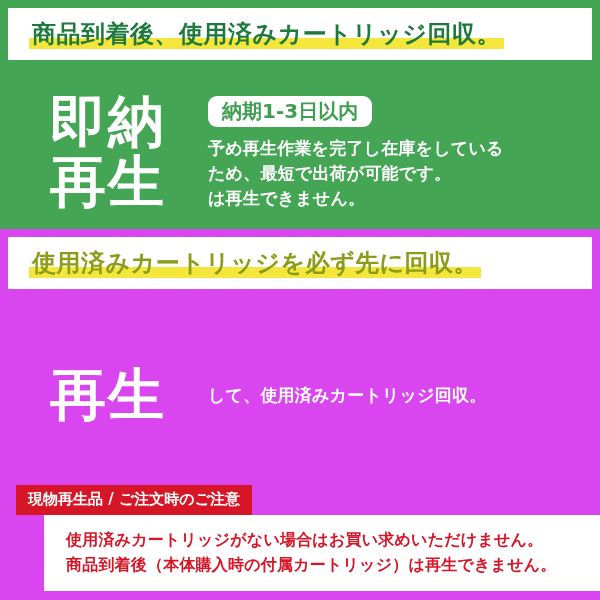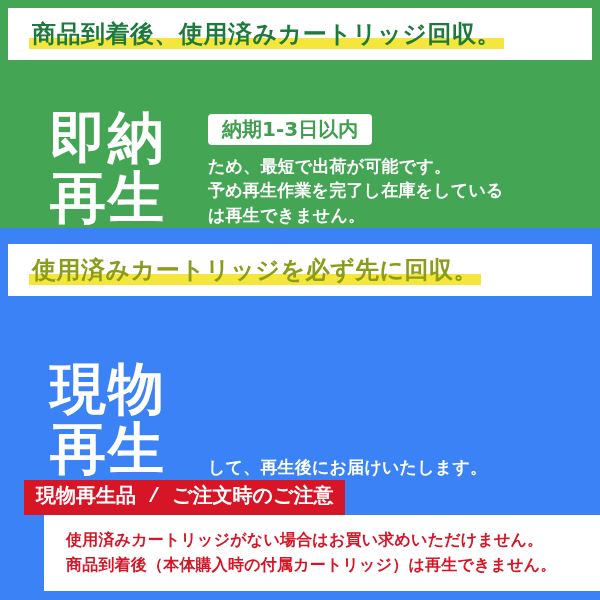--- a/index.html
+++ b/index.html
@@ -20,23 +20,23 @@
   
   .sec-green {
     background:#44a554;
     height:258px;
     padding:8px 8px 0 8px;
     display:flex; flex-direction:column;
   }
 
   
   .sec-olive {
-    background:#3b82f6;
+    background:#d946ef;
     height:418px;
-    padding:16px 8px 9px 8px;
+    padding:8px 8px 9px 8px;
     display:flex; flex-direction:column;
   }
 
   
   .head-card {
     background:#ffffff;
     width:100%;
     height:52px;
     display:flex; align-items:center;
     padding-left:24px;
@@ -61,21 +61,21 @@
     background:#f5e63c;
     z-index:-1;
   }
   .head-green .head-text { color:#1d7a3c; }
   .head-olive .head-text { color:#8a9c18; }
 
   
   .body-row {
     flex:1;
     display:flex;
-    align-items:flex-end;
+    align-items:center;
     padding-top:14px;
   }
 
   .big-label {
     width:200px;
     flex:none;
     color:#ffffff;
     font-size:56px;
     font-weight:bold;
     line-height:1.08;
@@ -87,21 +87,21 @@
 
   .detail {
     flex:1;
     padding-right:10px;
     padding-top:4px;
   }
 
   .pill {
     display:inline-block;
     background:#ffffff;
-    border-radius:4px;
+    border-radius:9px;
     padding:5px 14px 6px 14px;
     font-size:20px;
     font-weight:bold;
     line-height:1;
     white-space:nowrap;
     margin-bottom:9px;
   }
   .pill-green { color:#3f9e50; }
   .pill-olive { color:#9aae1e; }
 
@@ -112,28 +112,27 @@
     line-height:1.47;
     letter-spacing:0.2px;
   }
   .desc .dl { display:block; }
 
   
   .notice-badge {
     display:inline-block;
     background:#d61527;
     color:#ffffff;
-    font-size:20px;
+    font-size:15px;
     font-weight:bold;
     line-height:1;
     padding:7px 12px 8px 12px;
-    margin-left:16px;
+    margin-left:8px;
     white-space:nowrap;
     align-self:flex-start;
-    font-family:Liberation Mono, monospace;
   }
 
   .notice-card {
     background:#ffffff;
     width:100%;
     flex:none;
     padding:12px 0 13px 22px;
     margin-left:36px;
   }
   .notice-line {
@@ -160,45 +159,44 @@
     <div class="body-row">
 
       <div class="big-label">
         <span class="bl-line">即納</span>
         <span class="bl-line">再生</span>
       </div>
 
       <div class="detail">
         <span class="pill pill-green">納期1-3日以内</span>
         <div class="desc">
+          <span class="dl">予め再生作業を完了し在庫をしている</span>
           <span class="dl">ため、最短で出荷が可能です。</span>
-          <span class="dl">予め再生作業を完了し在庫をしている</span>
           <span class="dl">は再生できません。</span>
         </div>
       </div>
 
     </div>
   </div>
 
   <div class="sec-olive">
 
     <div class="head-card head-olive">
       <span class="head-text">使用済みカートリッジを必ず先に回収。</span>
     </div>
 
     <div class="body-row">
 
       <div class="big-label">
-        <span class="bl-line">現物</span>
         <span class="bl-line">再生</span>
       </div>
 
       <div class="detail">
         <div class="desc">
-          <span class="dl">して、再生後にお届けいたします。</span>
+          <span class="dl">して、使用済みカートリッジ回収。</span>
         </div>
       </div>
 
     </div>
 
     <span class="notice-badge">現物再生品 / ご注文時のご注意</span>
 
     <div class="notice-card">
       <span class="notice-line">使用済みカートリッジがない場合はお買い求めいただけません。</span>
       <span class="notice-line">商品到着後（本体購入時の付属カートリッジ）は再生できません。</span>

